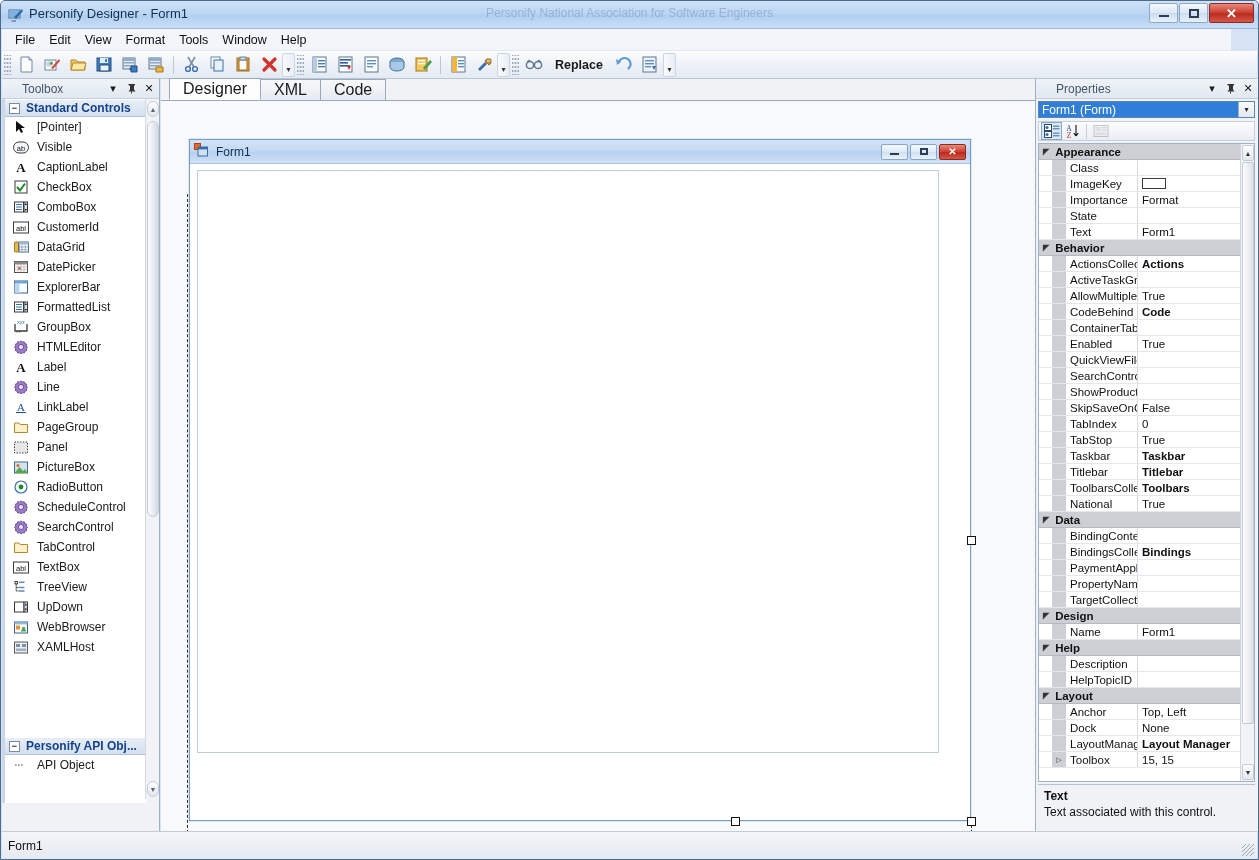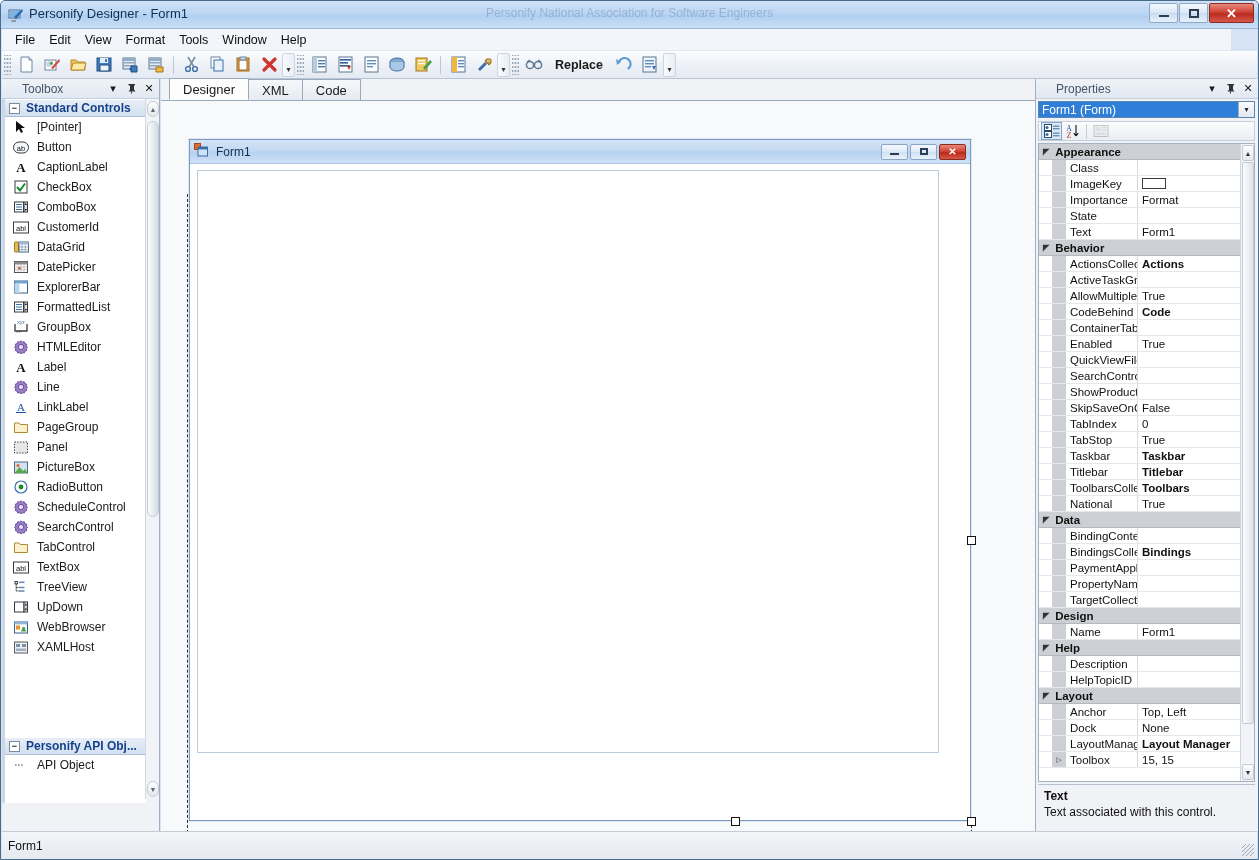--- a/index.html
+++ b/index.html
@@ -165,21 +165,21 @@
     background: #f5f6f8;
   }
   .tabstrip {
     position: absolute; left: 0; top: 0; width: 874px; height: 22px;
     background: #f0f2f5;
     border-bottom: 1px solid #9aa9bb;
     display: flex; align-items: flex-end; padding-left: 8px;
   }
   .tab {
     height: 21px; padding: 0 13px; display: flex; align-items: center;
-    font-size: 13px; color: #1a1a1a;
+    font-size: 16px; color: #1a1a1a;
     border: 1px solid #9aa9bb; border-bottom: none;
     background: linear-gradient(to bottom,#f6f8fa,#e6ebf2);
     margin-right: -1px;
   }
   .tab.active {
     background: #fdfdfd; height: 22px; border-bottom: 1px solid #fdfdfd;
     position: relative; z-index: 2;
   }
   .designer-surface {
     position: absolute; left: 0; top: 22px; width: 874px; height: 730px;
@@ -553,21 +553,21 @@
         <span>[Pointer]</span>
       </div>
 
       <div class="tbx-item">
         <span class="tbx-ico">
           <svg width="16" height="13" viewBox="0 0 16 13">
               <rect x="0.5" y="1" width="15" height="11" rx="5.5" fill="#f3f6fa" stroke="#3a3a3a"></rect>
               <text x="8" y="9.5" font-size="7.5" text-anchor="middle" fill="#111" font-family="Liberation Sans, sans-serif">ab</text>
             </svg>
         </span>
-        <span>Button</span>
+        <span>Visible</span>
       </div>
 
       <div class="tbx-item">
         <span class="tbx-ico">
           <svg width="14" height="14" viewBox="0 0 14 14">
               <text x="7" y="12" font-size="13" text-anchor="middle" fill="#111" font-family="Liberation Serif, serif" font-weight="bold">A</text>
             </svg>
         </span>
         <span>CaptionLabel</span>
       </div>

